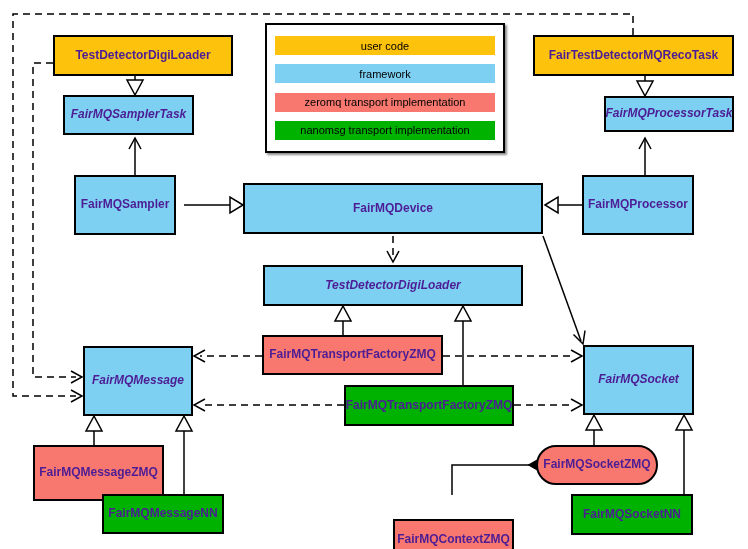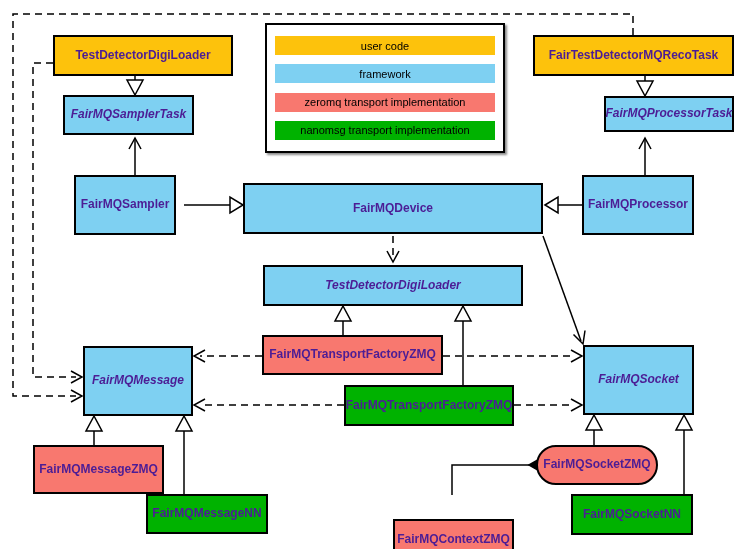--- a/index.html
+++ b/index.html
@@ -195,23 +195,23 @@
   <div class="node abstract" style="left: 263px; top: 265px; width: 260px; height: 41px; background-color: rgb(126, 208, 242);">TestDetectorDigiLoader</div>
 
   <div class="node" style="left: 262px; top: 335px; width: 181px; height: 40px; background-color: rgb(248, 120, 111);">FairMQTransportFactoryZMQ</div>
 
   <div class="node" style="left: 344px; top: 385px; width: 170px; height: 41px; background-color: rgb(0, 178, 0);">FairMQTransportFactoryZMQ</div>
 
   <div class="node abstract" style="left: 83px; top: 346px; width: 110px; height: 70px; background-color: rgb(126, 208, 242);">FairMQMessage</div>
 
   <div class="node abstract" style="left: 583px; top: 345px; width: 111px; height: 70px; background-color: rgb(126, 208, 242);">FairMQSocket</div>
 
-  <div class="node" style="left: 33px; top: 445px; width: 131px; height: 49px; background-color: rgb(248, 120, 111);">FairMQMessageZMQ</div>
-
-  <div class="node" style="left: 102px; top: 494px; width: 122px; height: 40px; background-color: rgb(0, 178, 0); margin-left: 44px;">FairMQMessageNN</div>
+  <div class="node" style="left: 33px; top: 445px; width: 131px; height: 56px; background-color: rgb(248, 120, 111);">FairMQMessageZMQ</div>
+
+  <div class="node" style="left: 102px; top: 494px; width: 122px; height: 40px; background-color: rgb(0, 178, 0);">FairMQMessageNN</div>
 
   <div class="node" style="left: 393px; top: 519px; width: 121px; height: 41px; background-color: rgb(248, 120, 111);">FairMQContextZMQ</div>
 
   <div class="node" style="left: 536px; top: 445px; width: 122px; height: 40px; background-color: rgb(248, 120, 111); border-radius: 20px;">FairMQSocketZMQ</div>
 
   <div class="node" style="left: 571px; top: 494px; width: 122px; height: 41px; background-color: rgb(0, 178, 0);">FairMQSocketNN</div>
 
 </div>
 
 </body></html>

